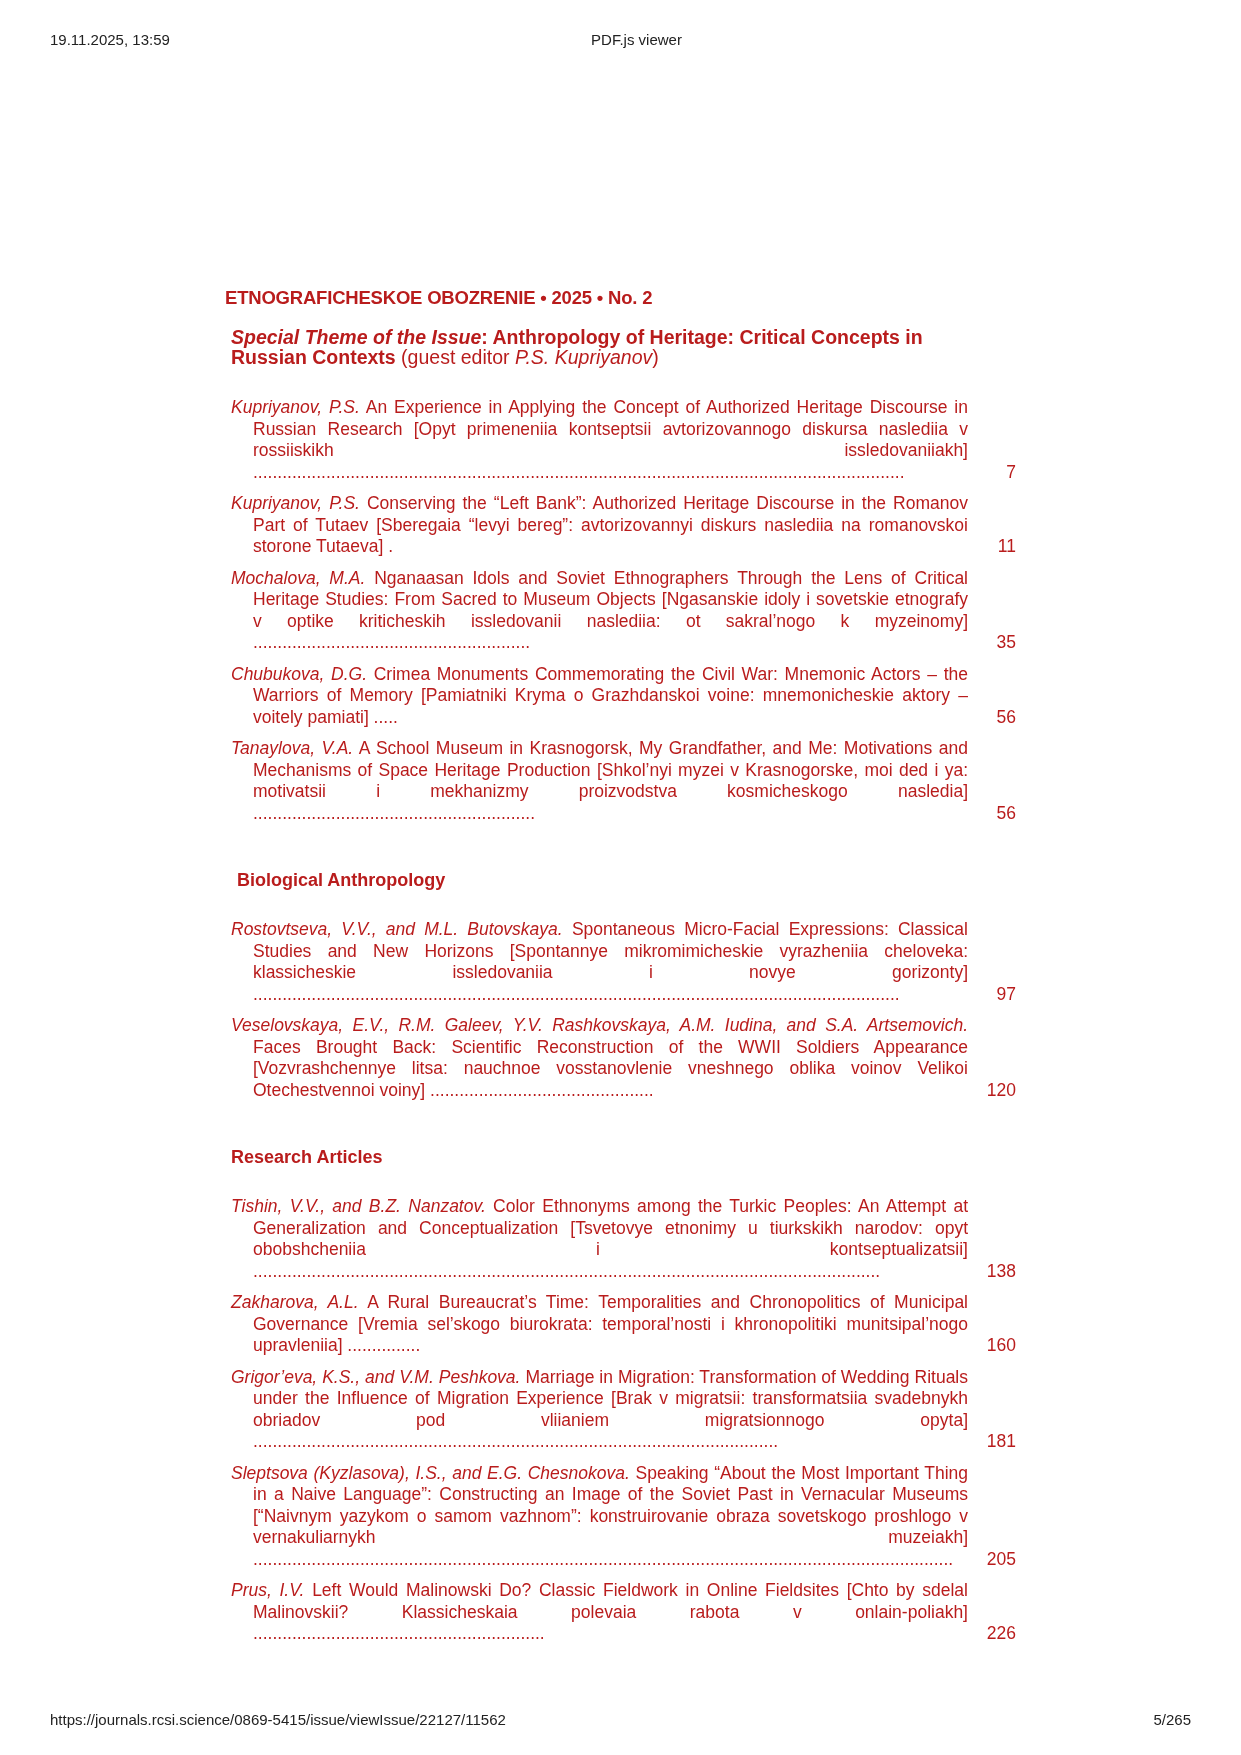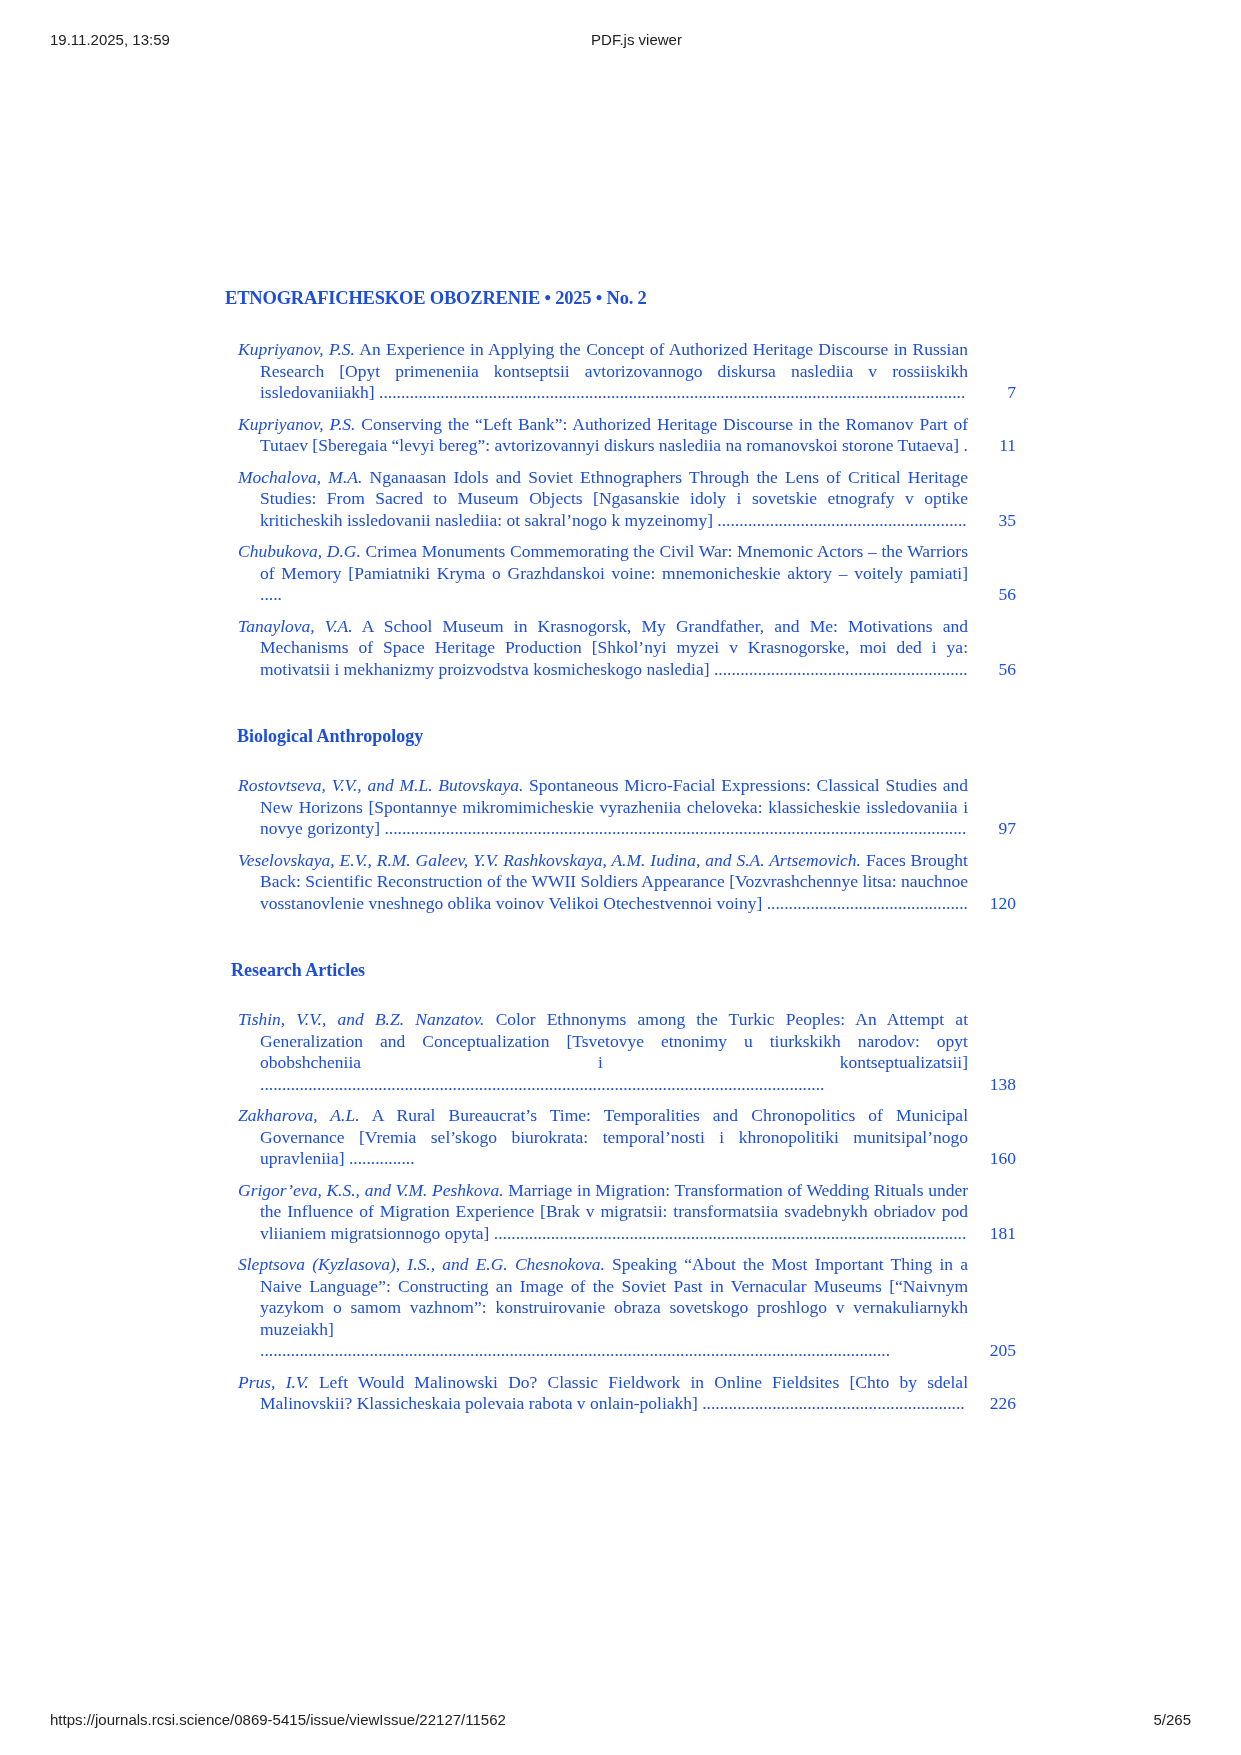--- a/index.html
+++ b/index.html
@@ -8,45 +8,48 @@
       position:absolute; left:0; width:1241px; height:20px;
       font-family:"Liberation Sans", sans-serif; font-size:15px; color:#222;
     }
     .print-header { top:31px; }
     .print-footer { top:1711px; }
     .ph-left { position:absolute; left:50px; top:0; }
     .ph-center { position:absolute; left:0; width:1241px; text-align:center; top:0;padding-left:16px; }
     .ph-right { position:absolute; right:50px; top:0; }
 
     .page { position:absolute; left:225px; top:287px; width:790px;
-      font-family:Liberation Serif, serif; color:#1d4ed8; }
+      font-family:Liberation Sans, sans-serif; color:#b91c1c; }
     .journal-head { font-size:18.5px; font-weight:bold; letter-spacing:-0.2px; margin:0; line-height:22px; }
     .theme { margin-top:18px; margin-left:6px; font-size:19.5px; line-height:20px; font-weight:bold; width:720px; }
     .theme i { font-style:italic; }
     .theme .normal { font-weight:normal; }
 
     .toc { margin-left:6px; width:785px; }
     .entry { position:relative; font-size:17.5px; line-height:21.5px; margin-bottom:10px; padding-right:48px; }
-    .entry .text { text-align:justify; text-indent:-22px; padding-left:22px; display:block;margin-left:7px; }
+    .entry .text { text-align:justify; text-indent:-22px; padding-left:22px; display:block; }
     .entry .author { font-style:italic; }
     .entry .page-no { position:absolute; right:0; bottom:0; width:40px; text-align:right; }
 
     .section-head { font-size:18px; font-weight:bold; margin-left:6px; margin-top:0; line-height:22px; }
   </style>
 </head>
 <body>
 
 <div class="print-header">
   <span class="ph-left">19.11.2025, 13:59</span>
   <span class="ph-center">PDF.js viewer</span>
 </div>
 
 <div class="page">
   <h1 class="journal-head">ETNOGRAFICHESKOE OBOZRENIE • 2025 • No. 2</h1>
 
+  <div class="theme">
+    <i>Special Theme of the Issue</i><span>: Anthropology of Heritage: Critical Concepts in Russian Contexts</span><span class="normal"> (guest editor </span><i class="normal">P.S. Kupriyanov</i><span class="normal">)</span>
+  </div>
 
   <div id="toc">
       <div style="margin-top: 30px;">
         <div class="toc">
           <div class="entry">
             <span class="text"><span class="author">Kupriyanov, P.S.</span> <span>An Experience in Applying the Concept of Authorized Heritage Discourse in Russian Research [Opyt primeneniia kontseptsii avtorizovannogo diskursa naslediia v rossiiskikh issledovaniiakh]</span><span class="dots-inline"> ......................................................................................................................................</span></span>
             <span class="page-no">7</span>
           </div>
           <div class="entry">
             <span class="text"><span class="author">Kupriyanov, P.S.</span> <span>Conserving the “Left Bank”: Authorized Heritage Discourse in the Romanov Part of Tutaev [Sberegaia “levyi bereg”: avtorizovannyi diskurs naslediia na romanovskoi storone Tutaeva]</span><span class="dots-inline"> .</span></span>

